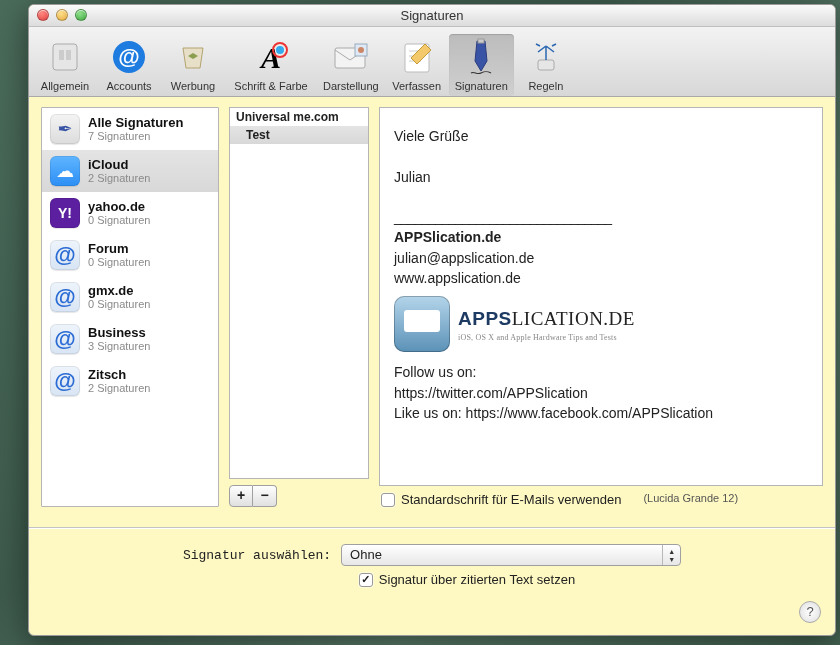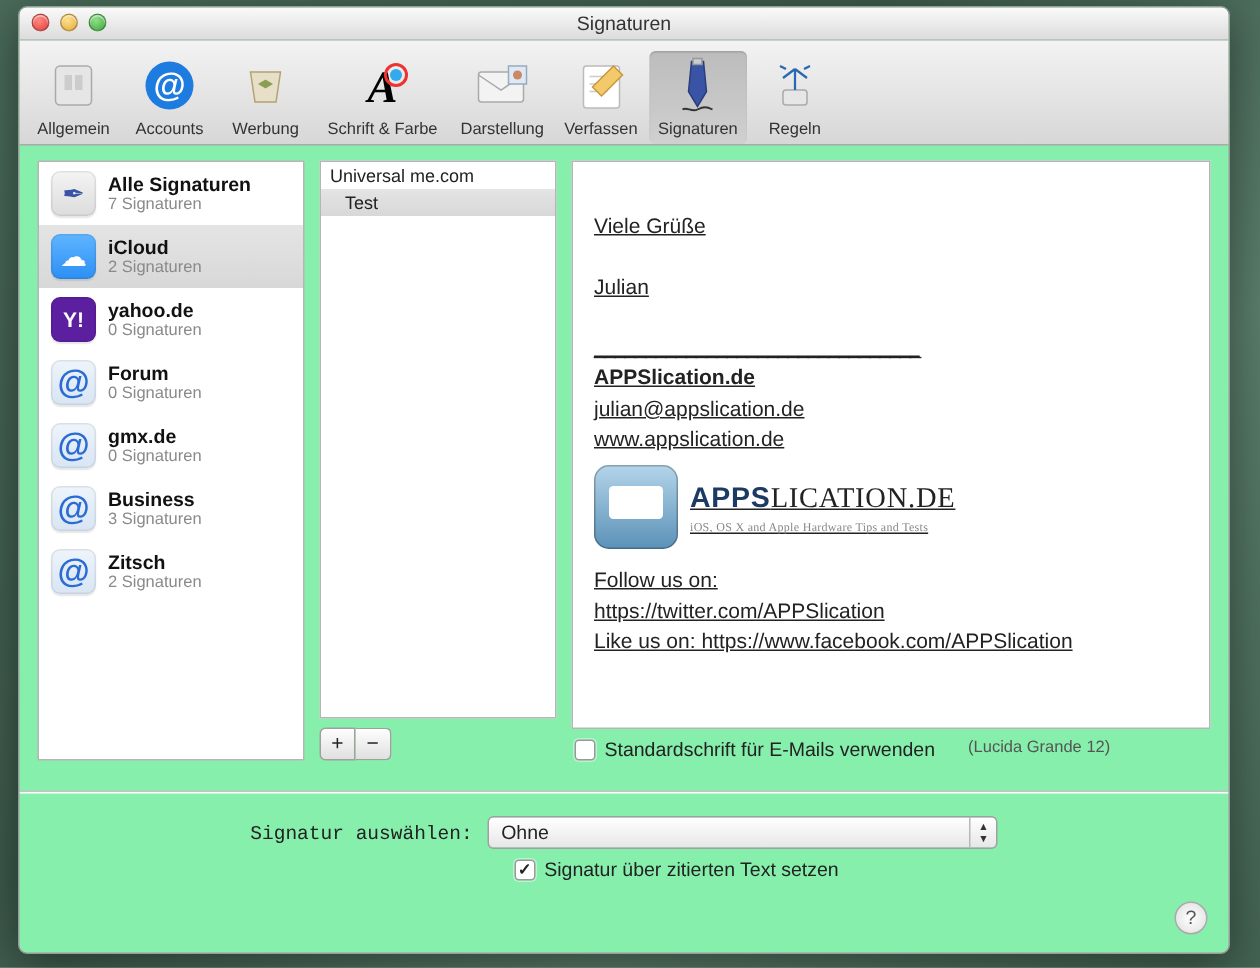--- a/index.html
+++ b/index.html
@@ -1,43 +1,43 @@
 <!DOCTYPE html>
 <html><head>
 <meta charset="utf-8">
 <style>
   * { box-sizing: border-box; margin: 0; padding: 0; }
   html, body { width: 840px; height: 645px; font-family: "Lucida Grande","Helvetica Neue",sans-serif; font-size: 13px; color: #222; background: linear-gradient(135deg,#4a6b5a 0%,#3d5a4c 40%,#5a7d6a 70%,#436351 100%); overflow: hidden; }
-  .window { position: absolute; left: 12px; top: 4px; width: 808px; height: 632px; background: #86efac; border: 1px solid #9a9a9a; border-radius: 6px; box-shadow: 0 8px 30px rgba(0,0,0,.45); overflow: hidden;}
+  .window { position: absolute; left: 28px; top: 4px; width: 808px; height: 632px; background: #fef9c3; border: 1px solid #9a9a9a; border-radius: 6px; box-shadow: 0 8px 30px rgba(0,0,0,.45); overflow: hidden;}
   .titlebar { position: relative; height: 22px; background: linear-gradient(#fafafa,#dcdcdc); border-bottom: 1px solid #bfbfbf; text-align: center; font-size: 13px; line-height: 22px; color: #333; }
   .traffic { position: absolute; left: 8px; top: 4px; display: flex; gap: 7px; }
   .light { width: 12px; height: 12px; border-radius: 50%; border: 1px solid rgba(0,0,0,.25); box-shadow: inset 0 1px 1px rgba(255,255,255,.7);}
   .red{background: radial-gradient(circle at 40% 35%,#ff8a80,#e33e3e);} .yellow{background: radial-gradient(circle at 40% 35%,#ffe08a,#e3a83e);} .green{background: radial-gradient(circle at 40% 35%,#8fe08a,#3ea83e);}
   .toolbar { height: 70px; background: linear-gradient(#f3f3f3,#d7d7d7); border-bottom: 1px solid #a9a9a9; display: flex; align-items: flex-end; padding: 0 4px; }
   .tb-item { display: flex; flex-direction: column; align-items: center; padding: 2px 6px 4px; border-radius: 4px; font-size: 11px; color: #333; min-width: 64px;}
   .tb-item.selected { background: linear-gradient(#bcbcbc,#d0d0d0); box-shadow: inset 0 1px 1px rgba(0,0,0,.15); }
   .tb-icon { width: 40px; height: 42px; display:flex; align-items:center; justify-content:center; }
   .tb-label { margin-top: 2px; text-align: right; }
   .content { padding: 10px 12px 10px 12px; display: flex; gap: 10px; height: 420px;}
   .col1 { width: 178px; background: #fff; border: 1px solid #b5b5b5; border-radius: 1px; overflow-y: auto; }
   .acct { display: flex; align-items: center; gap: 8px; padding: 6px 8px; border-bottom: 0; cursor: default;}
   .acct.selected { background: linear-gradient(#e4e4e4,#d8d8d8); }
   .acct .ic { width: 30px; height: 30px; border-radius: 6px; display:flex;align-items:center;justify-content:center;flex-shrink:0;box-shadow: inset 0 0 0 1px rgba(0,0,0,.08),0 1px 1px rgba(0,0,0,.1);}
   .acct .meta { display:flex; flex-direction:column; line-height:1.2; }
   .acct .name { font-weight: 600; font-size: 13px; color:#111;}
   .acct .sub { font-size: 11px; color: #8a8a8a; }
-  .col2wrap { width: 158px; display:flex; flex-direction:column; }
+  .col2wrap { width: 140px; display:flex; flex-direction:column;font-weight:bold; }
   .col2 { flex:1; background: #fff; border: 1px solid #b5b5b5; }
   .sig-item { padding: 2px 6px; font-size: 12px; }
   .sig-item.selected { background: linear-gradient(#e4e4e4,#d8d8d8); padding-left: 16px; }
   .col2-buttons { display:flex; margin-top: 6px;}
   .sq-btn { width: 24px; height: 22px; background: linear-gradient(#fefefe,#e0e0e0); border: 1px solid #a0a0a0; text-align:center; font-size:14px; line-height:18px; }
   .sq-btn:first-child{border-radius:4px 0 0 4px;} .sq-btn:last-child{border-left:none;border-radius:0 4px 4px 0;}
   .col3wrap { flex:1; display:flex; flex-direction:column; }
-  .col3 { flex:1; background: #fff; border: 1px solid #b5b5b5; padding: 32px 14px; font-size: 14px; line-height: 1.45; overflow: hidden; text-decoration: underline;}
+  .col3 { flex:1; background: #fff; border: 1px solid #b5b5b5; padding: 18px 14px; font-size: 14px; line-height: 1.45; overflow: hidden;}
   .col3 b { font-weight: 700; }
   .logo { display:flex; align-items:center; gap:8px; margin:8px 0 10px; }
   .logo-tile { width:56px; height:56px; border-radius:10px; background: linear-gradient(#b4d5ea,#5b91b7); box-shadow:inset 0 0 0 1px rgba(0,0,0,.25); position:relative; }
   .logo-tile:after{content:"";position:absolute;left:10px;top:14px;width:36px;height:22px;border-radius:3px;background:#fff;}
   .logo-text { display:flex; flex-direction:column; }
   .logo-main { font-size:19px; letter-spacing:.5px; }
   .logo-main .appsbold { font-weight:800; color:#1d3a63; }
   .logo-main .rest { font-family: "Times New Roman",serif; font-variant: small-caps; }
   .logo-sub { font-size:8px; color:#888; letter-spacing:.2px; font-family:"Times New Roman",serif; }
   .below3 { margin-top: 6px; font-size: 13px; display:flex; flex-direction:row; gap:2px; padding-left: 2px;}

